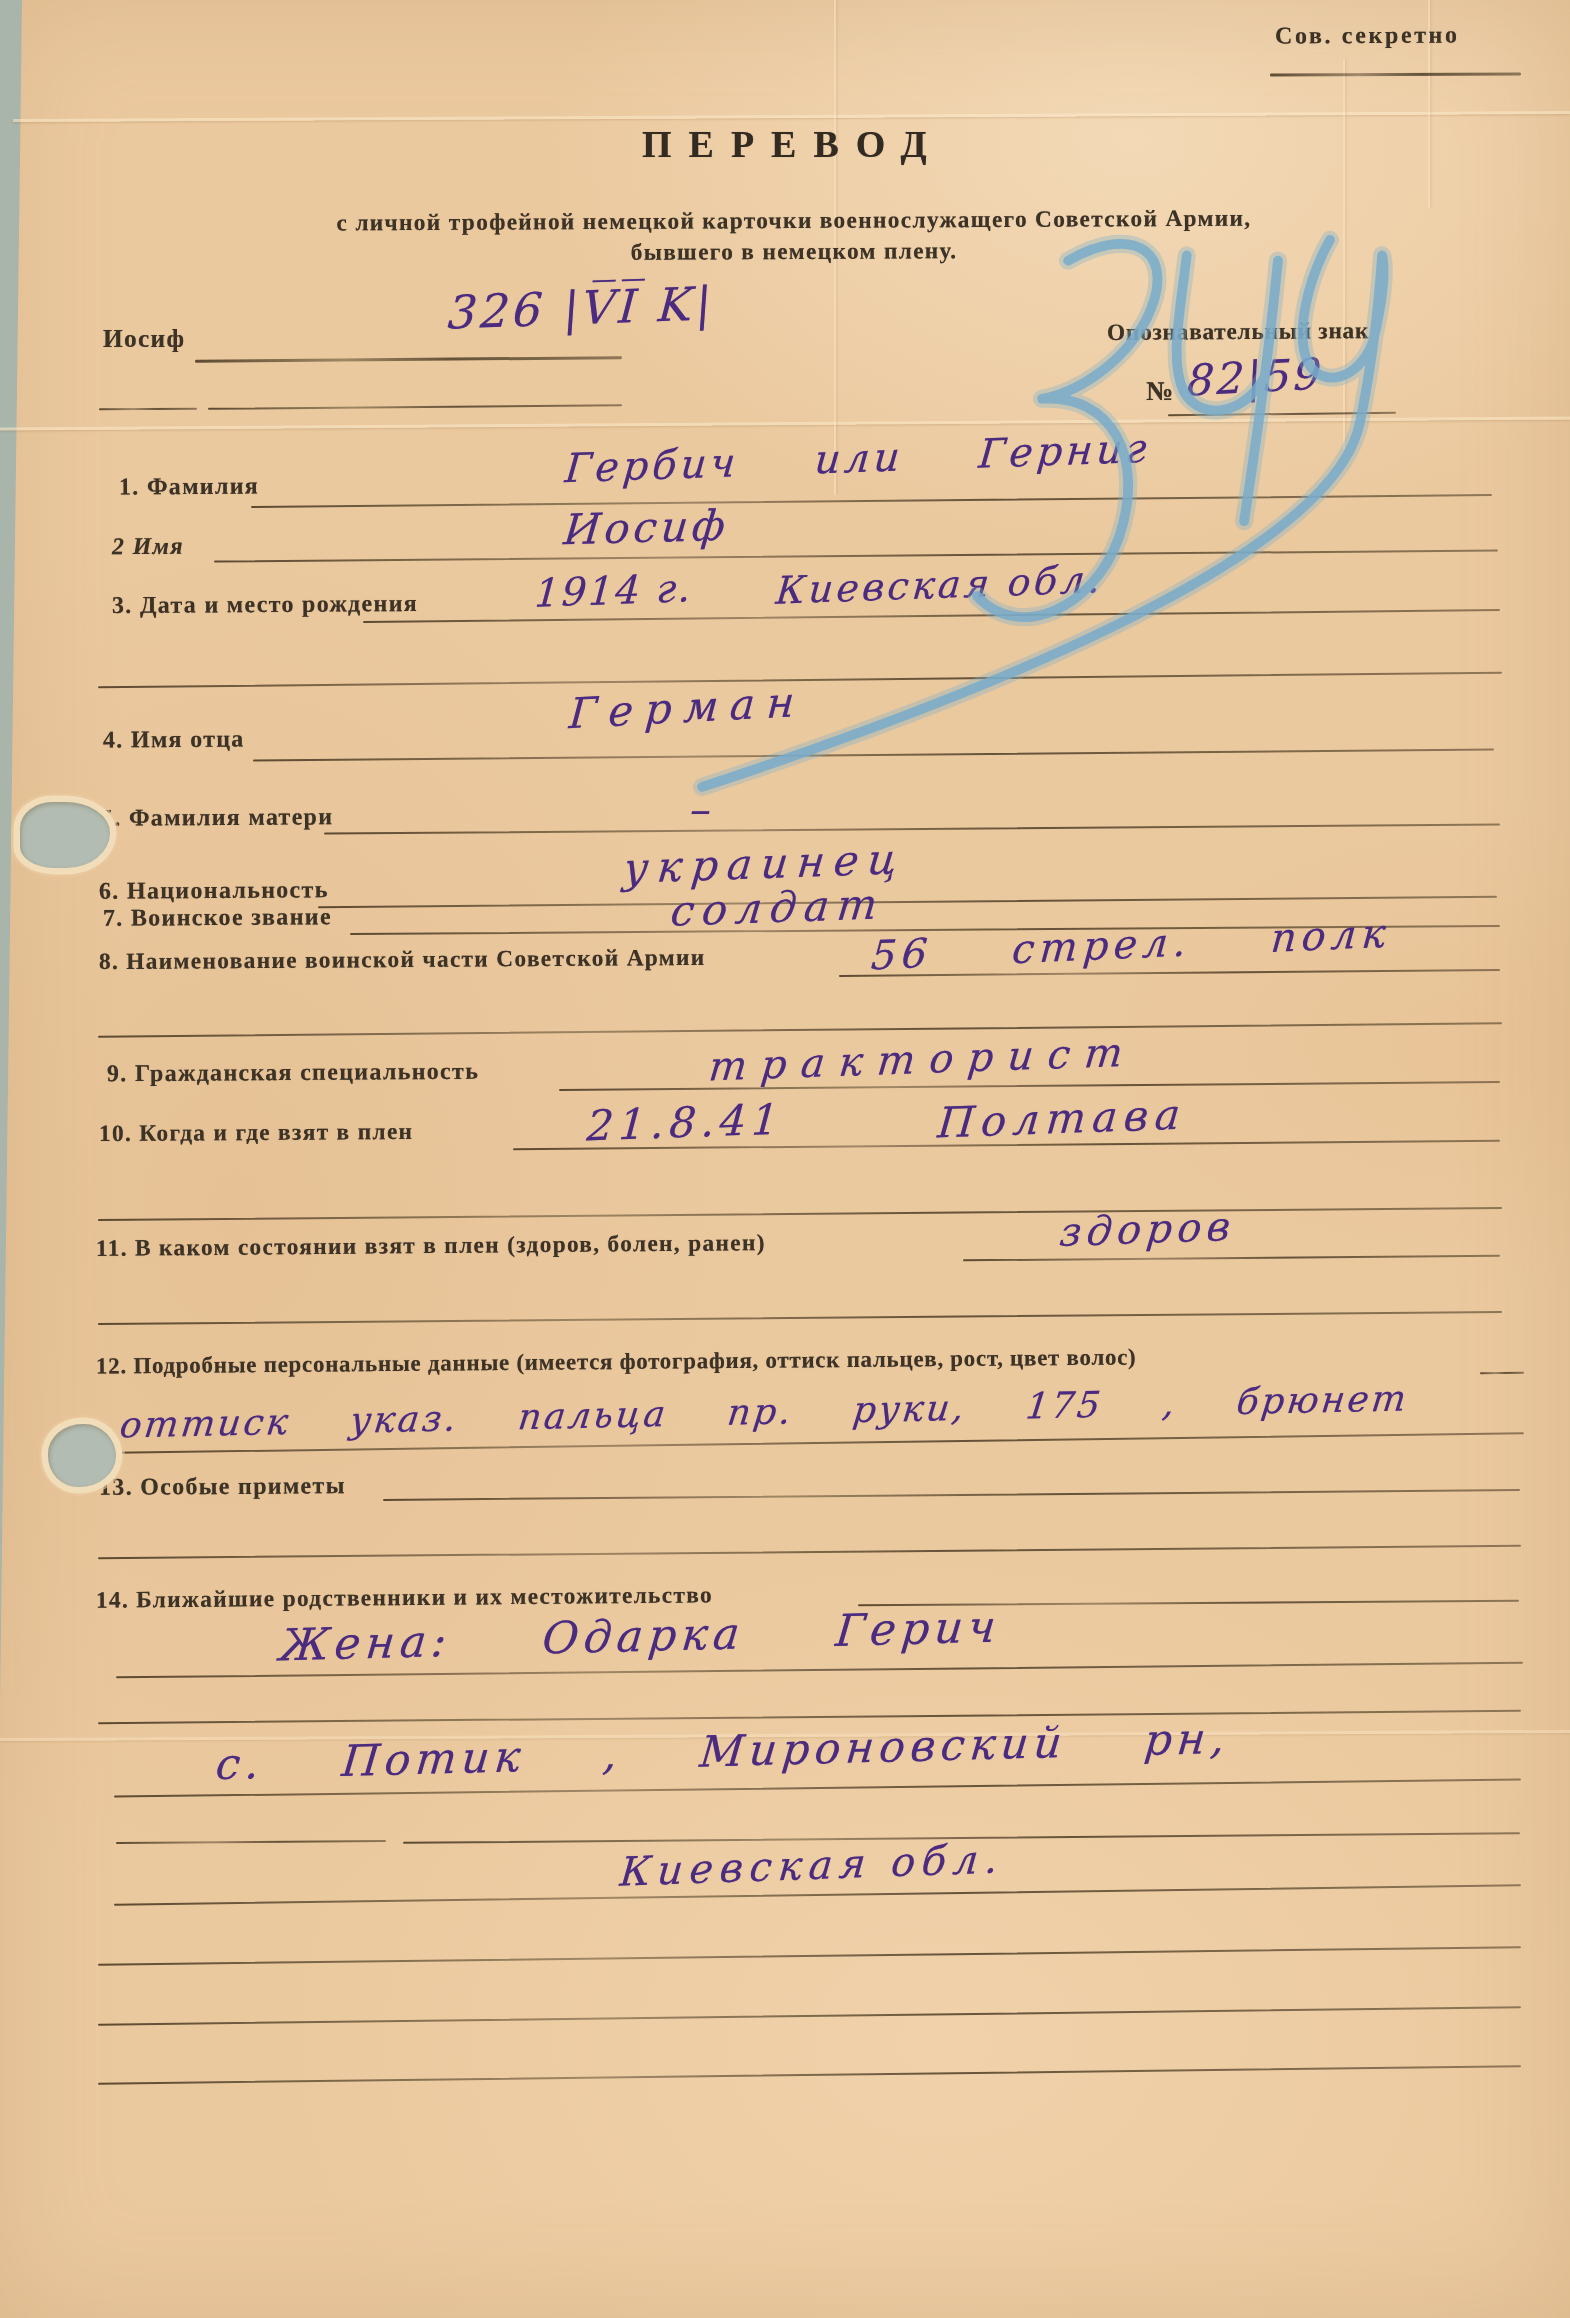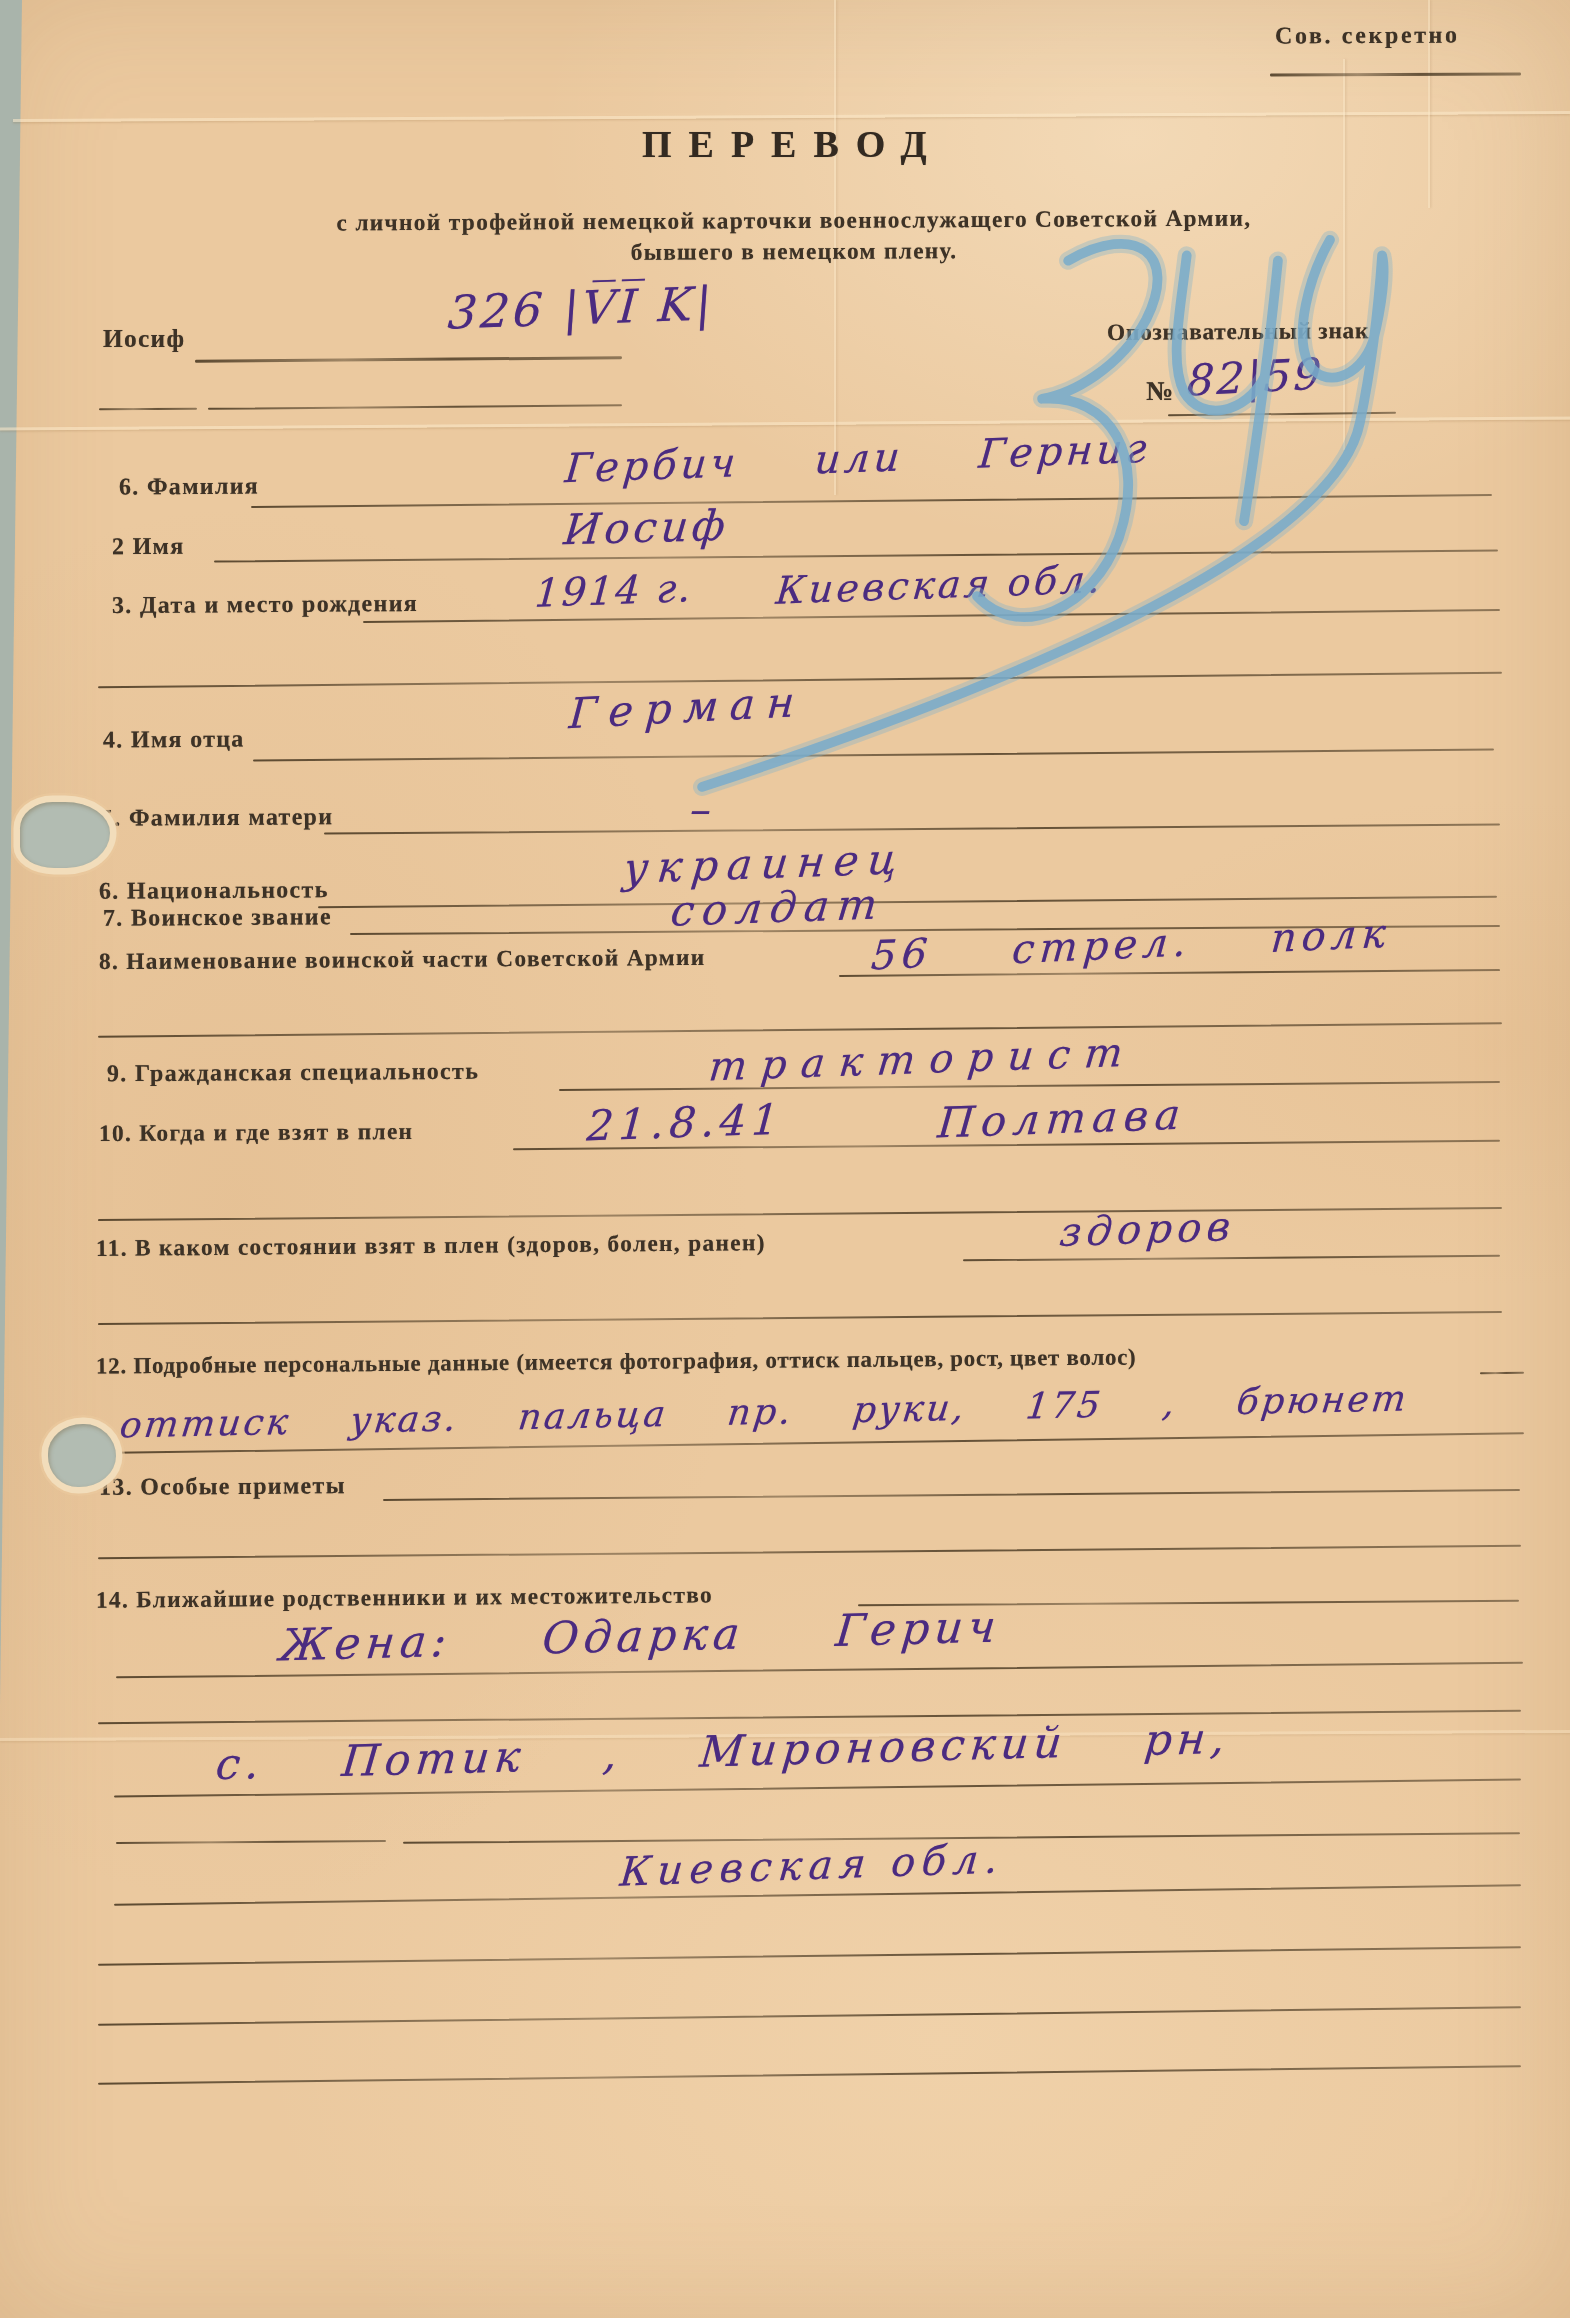--- a/index.html
+++ b/index.html
@@ -89,22 +89,22 @@
 
 <div class="typed" style="left:1275px;top:22px;font-size:24px;letter-spacing:2.6px;transform:rotate(-0.3deg);">Сов. секретно</div>
 <div class="typed" style="left:642px;top:122px;font-size:38px;letter-spacing:17px;color:#332a21;">ПЕРЕВОД</div>
 <div class="typed" style="left:221px;top:207px;width:1146px;font-size:23.4px;text-align:center;white-space:normal;transform:rotate(-0.3deg);">с личной трофейной немецкой карточки военнослужащего Советской Армии,</div>
 <div class="typed" style="left:221px;top:238px;width:1146px;font-size:23.4px;text-align:center;white-space:normal;transform:rotate(-0.3deg);">бывшего в немецком  плену.</div>
 
 <div class="typed" style="left:103px;top:324px;font-size:25.4px;">Иосиф</div>
 <div class="typed" style="left:1107px;top:318px;font-size:23.4px;letter-spacing:0.7px;transform:rotate(-0.4deg);">Опознавательный знак</div>
 <div class="typed" style="left:1146px;top:376px;font-size:27px;">№</div>
 
-<div class="typed" style="left:119px;top:473px;font-size:24px;transform:rotate(-0.4deg);">6. Фамилия</div>
-<div class="typed" style="left:112px;top:533px;font-size:24px;transform:rotate(-0.4deg);">2 Имя</div>
+<div class="typed" style="left:119px;top:473px;font-size:24px;transform:rotate(-0.4deg);">1. Фамилия</div>
+<div class="typed" style="left:112px;top:533px;font-size:24px;transform:rotate(-0.4deg);font-style:italic;">2 Имя</div>
 <div class="typed" style="left:112px;top:591px;font-size:24px;transform:rotate(-0.4deg);">3. Дата и место рождения</div>
 <div class="typed" style="left:103px;top:726px;font-size:24px;transform:rotate(-0.4deg);">4. Имя отца</div>
 <div class="typed" style="left:101px;top:804px;font-size:24px;transform:rotate(-0.4deg);">5. Фамилия матери</div>
 <div class="typed" style="left:99px;top:877px;font-size:24px;transform:rotate(-0.4deg);">6. Национальность</div>
 <div class="typed" style="left:103px;top:904px;font-size:24px;transform:rotate(-0.4deg);">7. Воинское  звание</div>
 <div class="typed" style="left:99px;top:946px;font-size:23.4px;transform:rotate(-0.4deg);">8. Наименование воинской части Советской Армии</div>
 <div class="typed" style="left:107px;top:1059px;font-size:24px;transform:rotate(-0.4deg);">9. Гражданская специальность</div>
 <div class="typed" style="left:99px;top:1119px;font-size:23.4px;transform:rotate(-0.4deg);">10. Когда и где взят в плен</div>
 <div class="typed" style="left:96px;top:1232px;font-size:23.4px;transform:rotate(-0.5deg);">11. В каком состоянии взят в плен (здоров, болен, ранен)</div>
 <div class="typed" style="left:96px;top:1349px;font-size:23px;letter-spacing:0.7px;transform:rotate(-0.5deg);">12. Подробные персональные данные (имеется фотография, оттиск пальцев, рост, цвет волос)</div>

